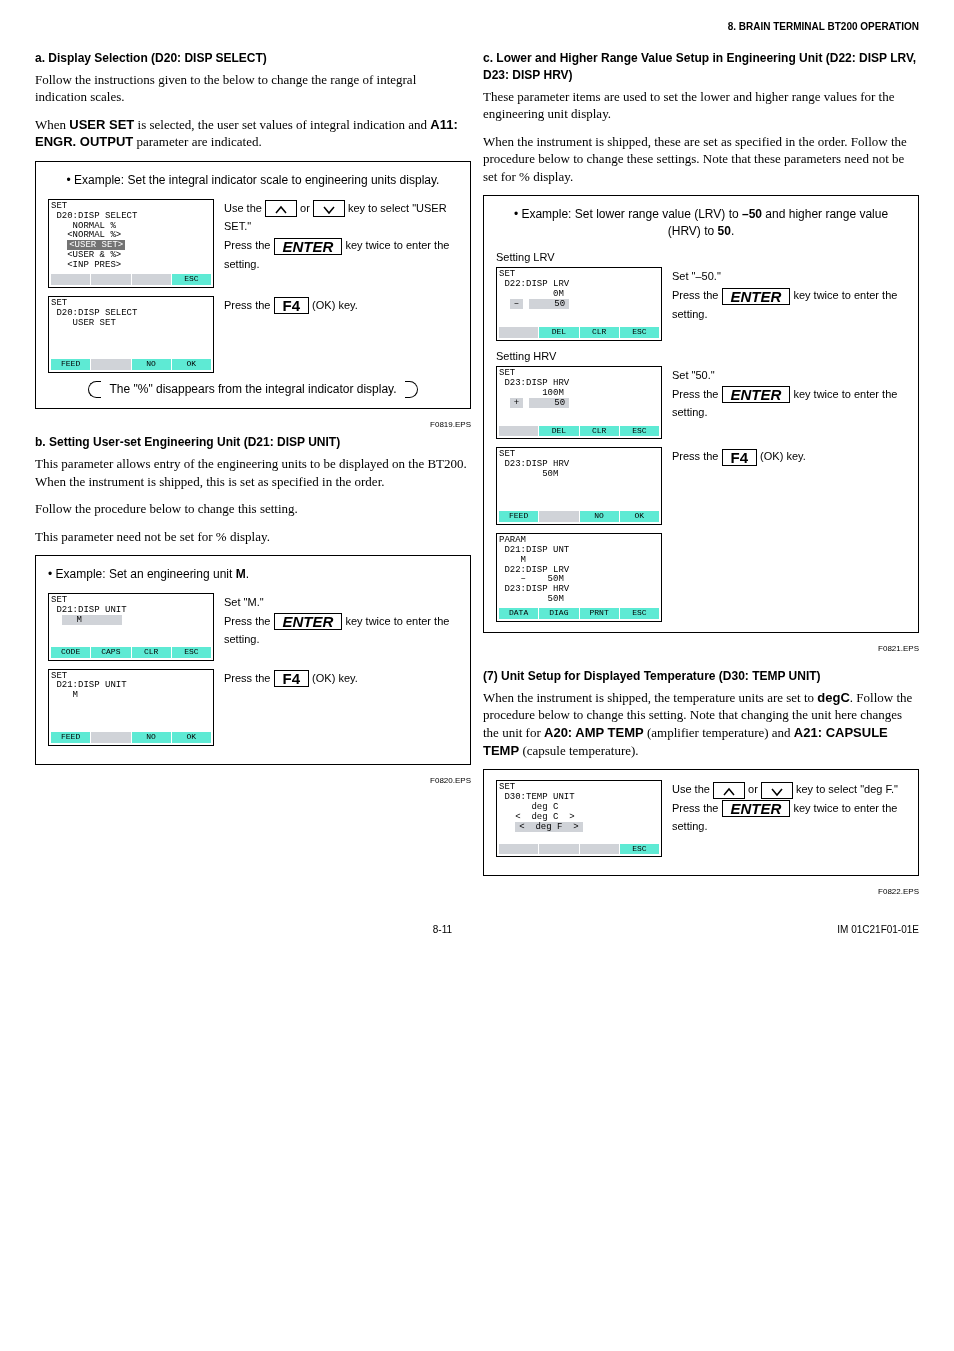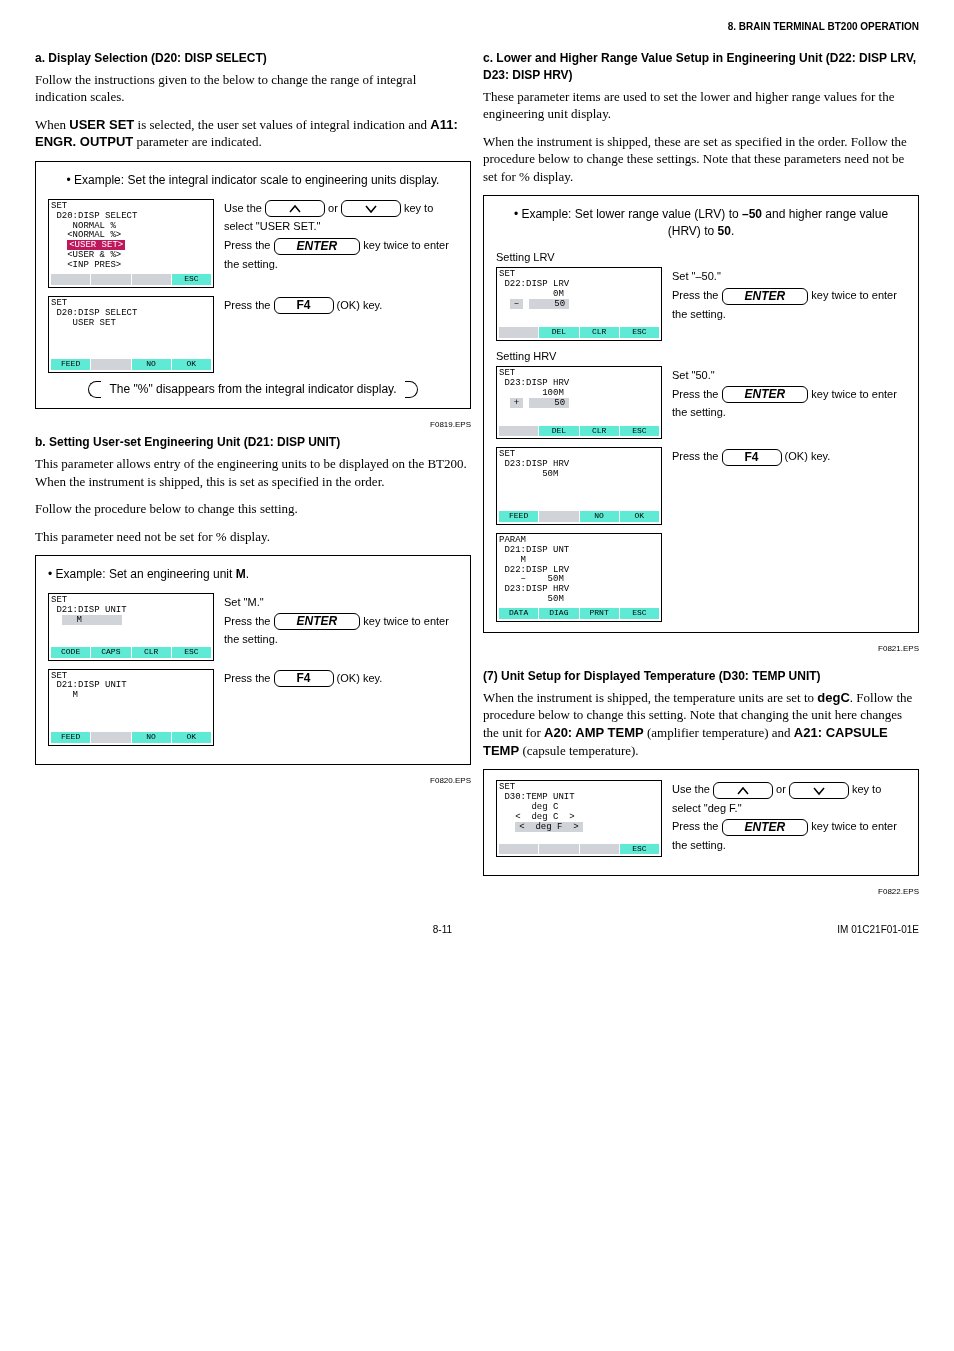--- a/index.html
+++ b/index.html
@@ -9,23 +9,23 @@
 h3.sect{font-size:12px;font-weight:bold;margin:8px 0 4px}
 p.body{font-family:"Times New Roman",serif;font-size:13px;margin:4px 0 10px;line-height:1.35}
 .enbox{border:1px solid #000;padding:10px 12px;margin:10px 0}
 .ex-title{font-family:Arial;font-size:12px;text-align:center;margin:0 0 10px}
 .row{display:flex;gap:10px;align-items:flex-start;margin-bottom:8px}
 .lcd{border:1px solid #000;font-family:"Courier New",monospace;font-size:9px;line-height:1.1;padding:2px;width:160px;position:relative}
 .lcd .ln{white-space:pre}
 .btnrow{display:flex;gap:1px;margin-top:3px}
 .softk{background:#5eead4;font-size:8px;padding:1px 0;text-align:center;flex:1;font-family:"Courier New",monospace}
 .softk.empty{background:#d0d3d8}
-.inv{background:#be185d;color:#fff;padding:0 2px}
+.inv{background:#737373;color:#fff;padding:0 2px}
 .desc{flex:1;font-family:Arial;font-size:11px;line-height:1.7}
-.key{border:1px solid #000;padding:0 22px;font-size:12px;display:inline-block;vertical-align:middle;border-radius:6px;height:15px;line-height:15px}
+.key{border:1px solid #000;padding:0 8px;font-size:15px;display:inline-block;vertical-align:middle;border-radius:0;height:15px;line-height:15px}
 .key.bold{font-weight:bold;font-style:italic}
 .fignum{text-align:right;font-size:8px;margin-top:2px}
 .bracket{font-family:Arial;font-size:12px;text-align:center;margin-top:8px;position:relative;padding:0 20px}
 .bracket::before,.bracket::after{content:"";position:absolute;top:0;bottom:0;width:12px;border:1px solid #000}
 .bracket::before{left:0;border-right:none;border-radius:12px 0 0 12px}
 .bracket::after{right:0;border-left:none;border-radius:0 12px 12px 0}
 .subhead{font-family:Arial;font-size:11px;margin:6px 0 2px}
 .inpfield{background:#d0d3d8;display:inline;padding:0 4px}
 .footer{display:flex;justify-content:space-between;font-size:10px;margin-top:25px}
 svg.arr{vertical-align:middle}

